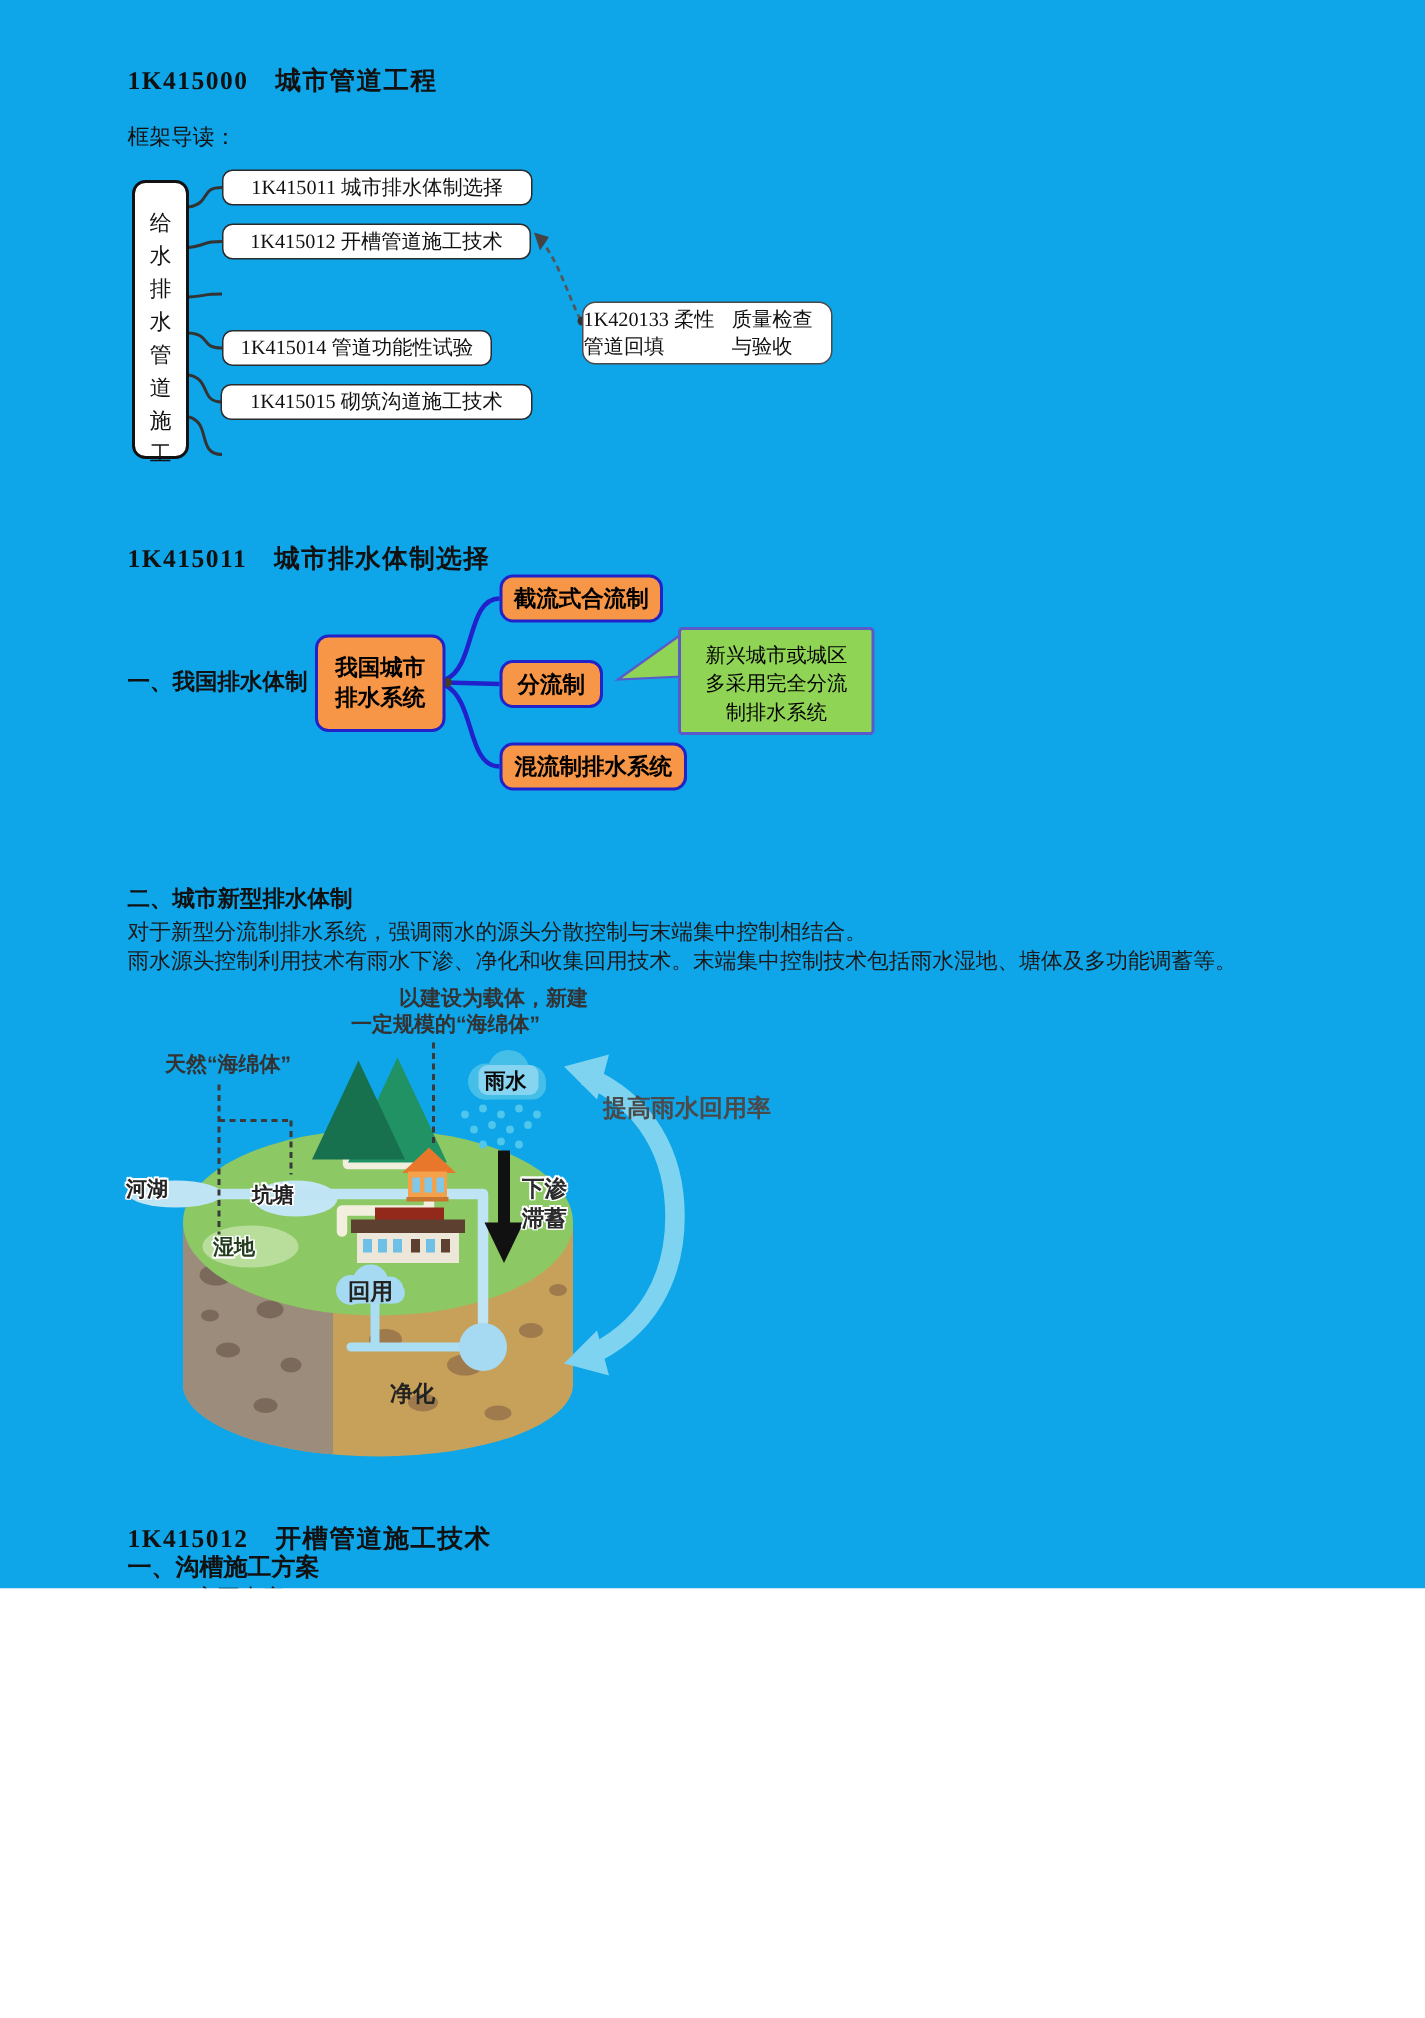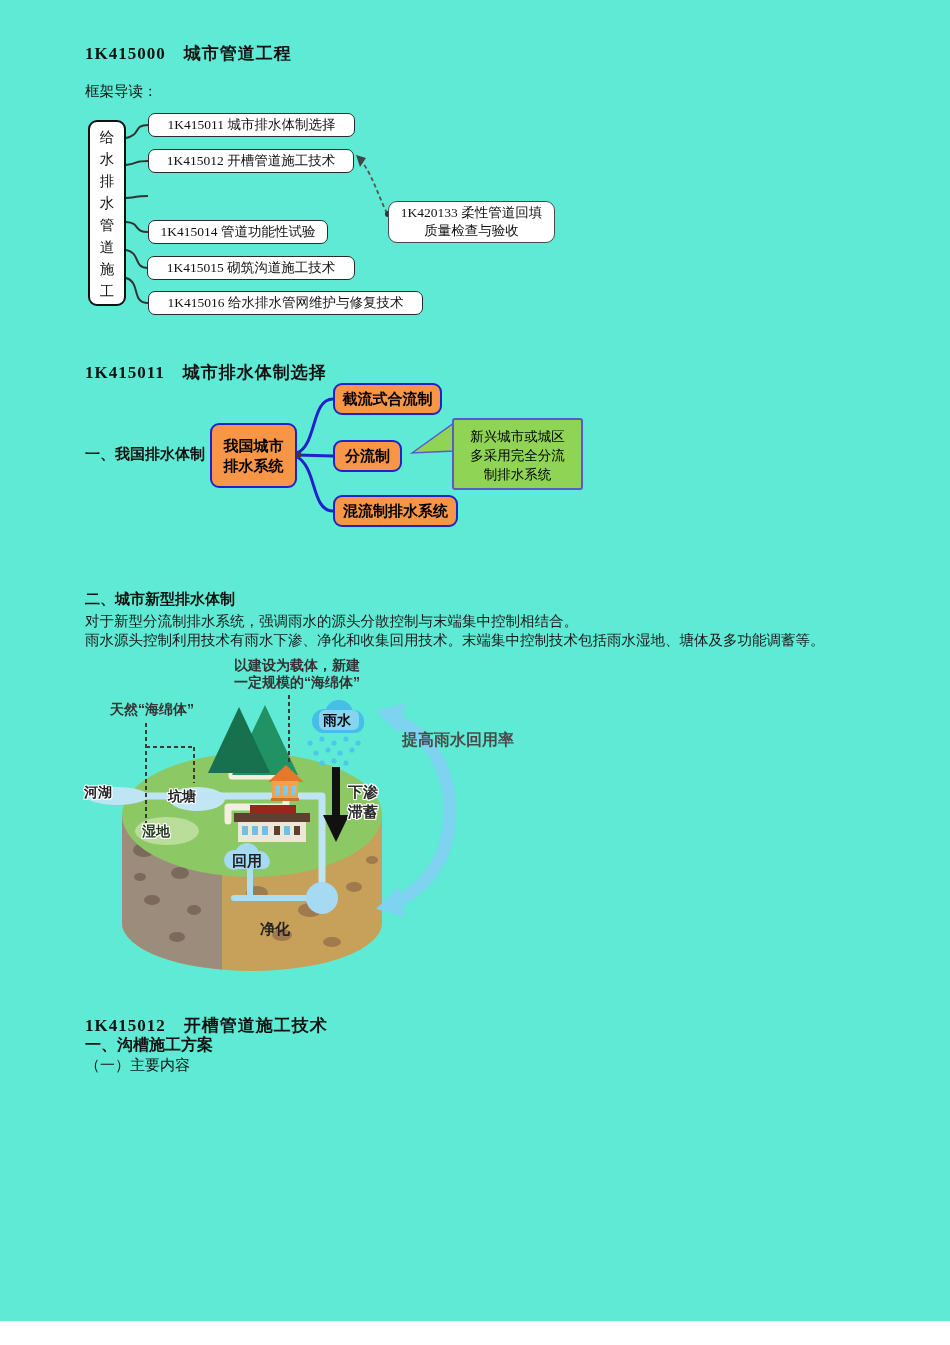--- a/index.html
+++ b/index.html
@@ -1,26 +1,26 @@
 <!DOCTYPE html>
 <html><head>
 <meta charset="utf-8">
 <style>
   *{margin:0;padding:0;box-sizing:border-box}
   html,body{background:#fff}
   body{font-family:"Liberation Sans",sans-serif;color:#111}
-  .page{position:relative;width:950px;height:1321px;background:#5eead4;overflow:hidden}
+  .page{position:relative;width:950px;height:1059px;background:#0ea5e9;overflow:hidden}
   .abs{position:absolute}
   .serif{font-family:"Liberation Serif",serif}
   .b{font-weight:bold}
   
   .fc-root{position:absolute;left:3px;top:10px;width:38px;height:186px;border:2.5px solid #111;border-radius:9px;background:#fff;display:flex;justify-content:center}
-  .fc-root-text{font-family:"Liberation Serif",serif;font-size:14.5px;color:#111;width:16px;word-break:break-all;line-height:22px;padding-top:4px;text-align:center}
+  .fc-root-text{font-family:"Liberation Serif",serif;font-size:14.5px;color:#111;width:16px;word-break:break-all;line-height:22px;padding-top:16px;text-align:center}
   .fcbox{position:absolute;height:24px;border:1.6px solid #2b2b2b;border-radius:7px;background:#fff;display:flex;align-items:center;justify-content:center;font-family:"Liberation Serif",serif;font-size:13.5px;color:#111;white-space:nowrap}
-  .fcside{position:absolute;left:303px;top:91px;width:167px;height:42px;border:1.6px solid #4a4a4a;border-radius:9px;background:#fff;display:flex;flex-direction:column;align-items:center;justify-content:center;font-family:"Liberation Serif",serif;font-size:13.5px;color:#111;line-height:18px}
+  .fcside{position:absolute;left:303px;top:91px;width:167px;height:42px;border:1.6px solid #4a4a4a;border-radius:9px;background:#fff;display:flex;flex-direction:row;align-items:center;justify-content:center;font-family:"Liberation Serif",serif;font-size:13.5px;color:#111;line-height:18px}
   
   .obox{position:absolute;background:#F79646;border:2.5px solid #2222C8;border-radius:9px;display:flex;align-items:center;justify-content:center;font-weight:bold;font-size:15px;color:#000;white-space:nowrap}
   .callout{position:absolute;left:377px;top:35px;width:131px;height:72px;background:#8FD455;border:2px solid #5a5ac8;border-radius:3px;text-align:center;font-size:13.5px;line-height:19px;padding-top:7px;color:#000}
   
   .il{position:absolute;font-weight:bold;color:#222;white-space:nowrap}
   .outline{text-shadow:-1px -1px 0 #fff,1px -1px 0 #fff,-1px 1px 0 #fff,1px 1px 0 #fff,0 -1px 0 #fff,0 1px 0 #fff,-1px 0 0 #fff,1px 0 0 #fff}
   .vcol{word-break:break-all;width:20px;line-height:21px;text-align:left}
 </style>
 </head>
 <body>
@@ -44,21 +44,20 @@
         <circle cx="303" cy="104" r="3" fill="#333"></circle>
       </g>
     </svg>
     <div class="fc-root">
       <div class="fc-root-text">给水排水管道施工</div>
     </div>
     <div class="fcbox" style="left:63px;top:3px;width:207px">1K415011 城市排水体制选择</div>
     <div class="fcbox" style="left:63px;top:39px;width:206px">1K415012 开槽管道施工技术</div>
     <div class="fcbox" style="left:63px;top:110px;width:180px">1K415014 管道功能性试验</div>
     <div class="fcbox" style="left:62px;top:146px;width:208px">1K415015 砌筑沟道施工技术</div>
-    <div class="fcbox" style="left:63px;top:181px;width:275px">1K415016 给水排水管网维护与修复技术</div>
     <div class="fcside">
       <div>1K420133 柔性管道回填</div>
       <div>质量检查与验收</div>
     </div>
   </div>
 
   <div class="abs serif b" style="left:85px;top:361px;font-size:17px;letter-spacing:1px">1K415011　城市排水体制选择</div>
 
   <div class="abs" style="left:75px;top:383px;width:570px;height:152px">
     <svg width="570" height="152" style="position:absolute;left:0;top:0">
@@ -198,21 +197,21 @@
       </g>
       <circle cx="240" cy="243" r="16" fill="#A6DAF2"></circle>
 
       <g>
         <path d="M308,62 C350,80 368,116 368,156 C368,196 350,232 308,250" stroke="#7ED3F0" stroke-width="13" fill="none"></path>
         <polygon points="294,56 324,48 316,78" fill="#7ED3F0"></polygon>
         <polygon points="294,254 324,262 316,232" fill="#7ED3F0"></polygon>
       </g>
     </svg>
 
-    <div class="il" style="left:120px;top:2px;width:190px;text-align:center;font-size:14px;color:#333">以建设为载体，新建</div>
+    <div class="il" style="left:120px;top:2px;width:190px;text-align:right;font-size:14px;color:#333">以建设为载体，新建</div>
     <div class="il" style="left:120px;top:19px;width:190px;text-align:center;font-size:14px;color:#333">一定规模的“海绵体”</div>
     <div class="il" style="left:28px;top:46px;font-size:14px;color:#333">天然“海绵体”</div>
     <div class="il" style="left:241px;top:57px;font-size:14px;color:#0a0a0a">雨水</div>
     <div class="il outline" style="left:2px;top:129px;font-size:14px">河湖</div>
     <div class="il outline" style="left:86px;top:133px;font-size:14px">坑塘</div>
     <div class="il outline" style="left:60px;top:168px;font-size:14px;color:#253d1f">湿地</div>
     <div class="il outline" style="left:266px;top:128px;font-size:15px;color:#2b2b2b">下渗</div>
     <div class="il outline" style="left:266px;top:148px;font-size:15px;color:#2b2b2b">滞蓄</div>
     <div class="il" style="left:150px;top:197px;font-size:15px">回用</div>
     <div class="il" style="left:178px;top:265px;font-size:15px">净化</div>

